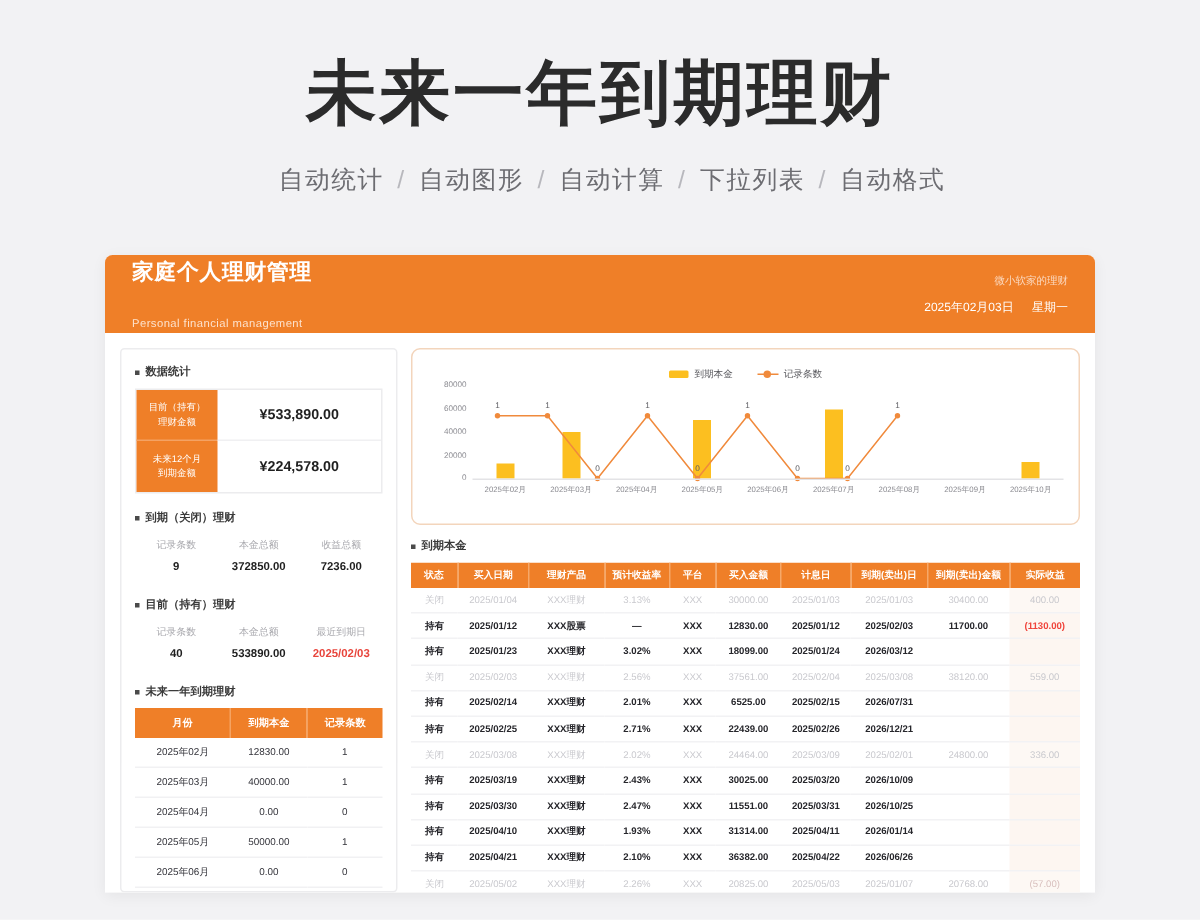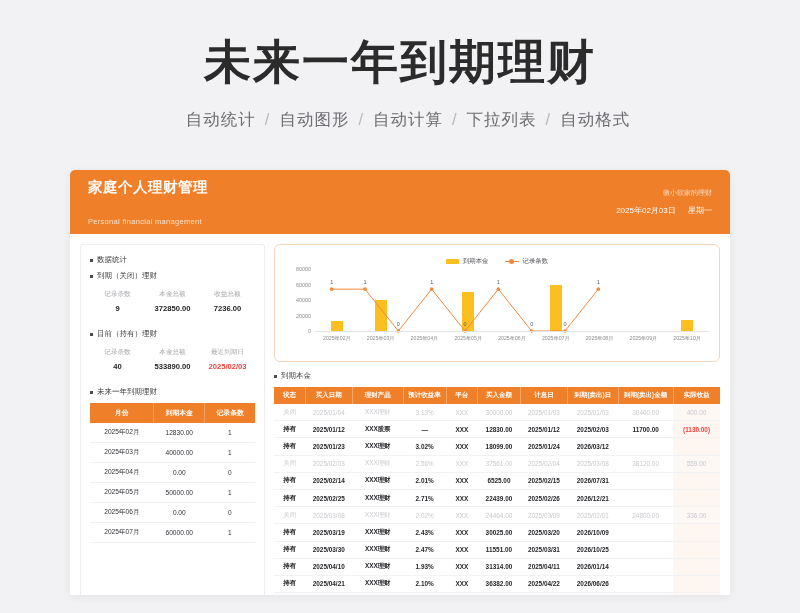--- a/index.html
+++ b/index.html
@@ -29,21 +29,21 @@
     position: absolute; left: 70px; top: 170px;
     width: 660px; height: 425px;
     background: #ffffff;
     border-radius: 5px 5px 0 0;
     overflow: hidden;
     box-shadow: 0 2px 10px rgba(0,0,0,.06);
   }
 
   
   .card-head {
-    height: 64px; background: #ef7f28;
+    height: 52px; background: #ef7f28;
     display: flex; align-items: center; justify-content: space-between;
     padding: 0 18px;
   }
   .head-left .h-title {
     font-size: 14.5px; font-weight: bold; color: #ffffff; letter-spacing: .5px;
   }
   .head-left .h-sub {
     font-size: 7.5px; color: #fde2cd; margin-top: 20px; letter-spacing: .3px;
   }
   .head-right { text-align: right; }
@@ -54,21 +54,21 @@
   
   .card-body { display: flex; height: 373px; background: #fff; padding: 10px 10px 0 10px; }
 
   
   .left-col {
     width: 185px; flex: none; background: #fff;
     border: 1px solid #ececee; border-radius: 3px;
     padding: 10px 9px; margin-right: 9px;
   }
   .sec-label {
-    font-size: 7.5px; color: #3a3a3a; font-weight: normal;
+    font-size: 7.5px; color: #3a3a3a; font-weight: bold;
     margin-bottom: 6px; display: flex; align-items: center;
   }
   .sec-label .dot {
     width: 3px; height: 3px; background: #4a4a4a;
     margin-right: 4px; display: inline-block;
   }
 
   
   .stat-box { display: flex; border: 1px solid #ececee; margin-bottom: 11px; }
   .stat-tags { width: 54px; flex: none; }
@@ -193,20 +193,36 @@
 
     <div class="card-body">
 
       <div class="left-col">
 
         <div class="sec-label">
           <span class="dot"></span>
           <span>数据统计</span>
         </div>
 
+        <div class="stat-box">
+          <div class="stat-tags">
+            <div class="stat-tag">
+              <span>目前（持有）</span>
+              <span>理财金额</span>
+            </div>
+            <div class="stat-tag">
+              <span>未来12个月</span>
+              <span>到期金额</span>
+            </div>
+          </div>
+          <div class="stat-vals">
+            <div class="stat-val">¥533,890.00</div>
+            <div class="stat-val">¥224,578.00</div>
+          </div>
+        </div>
 
         <div class="sec-label">
           <span class="dot"></span>
           <span>到期（关闭）理财</span>
         </div>
         <div class="mini">
           <div class="mini-row mini-head">
             <div class="c">记录条数</div>
             <div class="c">本金总额</div>
             <div class="c">收益总额</div>

